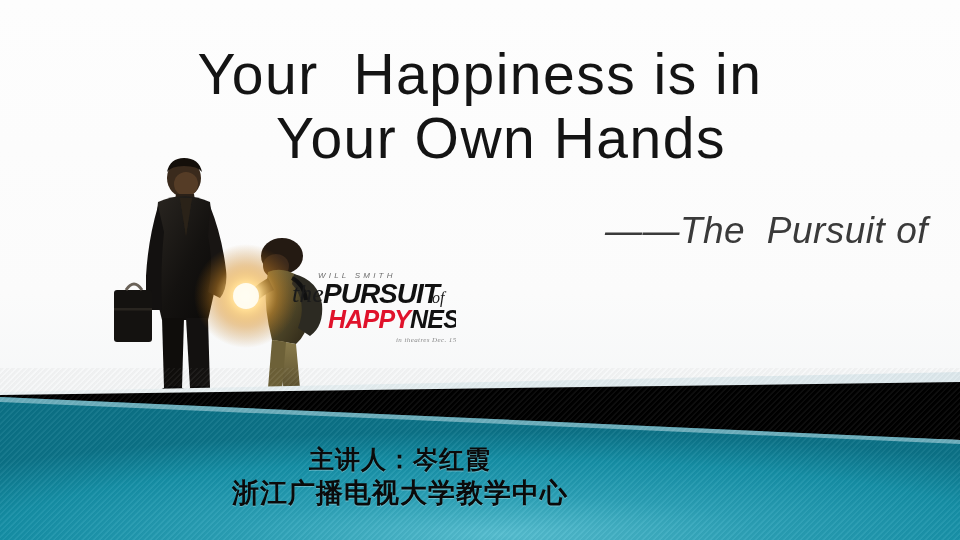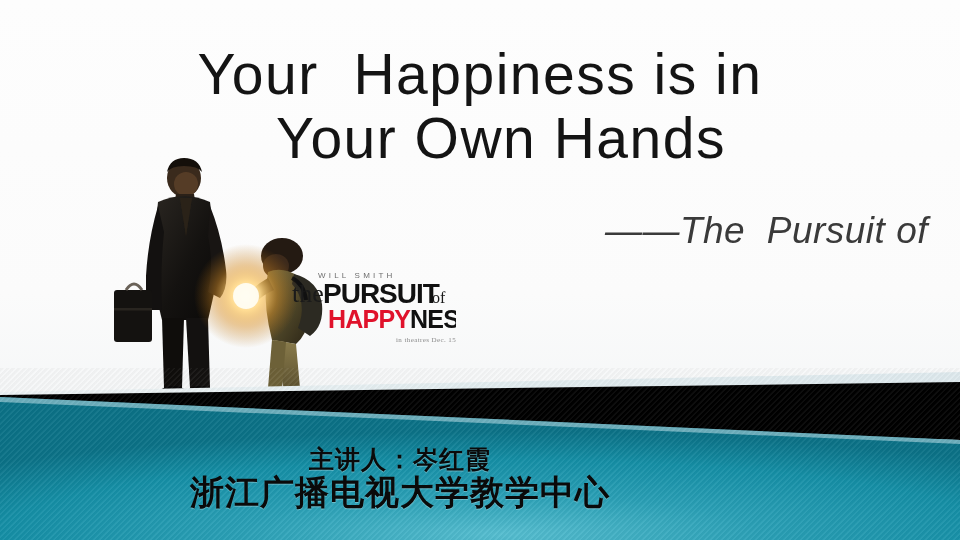--- a/index.html
+++ b/index.html
@@ -57,21 +57,21 @@
     line-height: 50px;
     letter-spacing: 0.5px;
     white-space: pre;
   }
   .sub-line.s2 { padding-right: 6px; }
 
   
   .poster {
     position: absolute;
     left: 96px; top: 150px;
-    width: 360px; height: 250px;
+    width: 360px; height: 250px; font-style: italic;
   }
 
   
   .banner-wrap {
     position: absolute;
     left: 0; top: 368px;
     width: 960px; height: 172px;
   }
 
   
@@ -97,21 +97,21 @@
     color: #0a0a0a;
     font-family: "DejaVu Sans", "Liberation Sans", sans-serif;
   }
   .presenter-line {
     font-size: 25px;
     line-height: 33px;
     font-weight: 700;
     letter-spacing: 1px;
     text-shadow: 0 1px 0 rgba(255,255,255,0.28);
   }
-  .presenter-line.p2 { font-size: 34px; }
+  .presenter-line.p2 { font-size: 27px; }
 </style>
 </head>
 <body>
 
 <div id="slide">
 
   <div class="white-bg"></div>
 
   <div class="poster">
     <svg width="360" height="250" viewBox="0 0 360 250" xmlns="http://www.w3.org/2000/svg">

